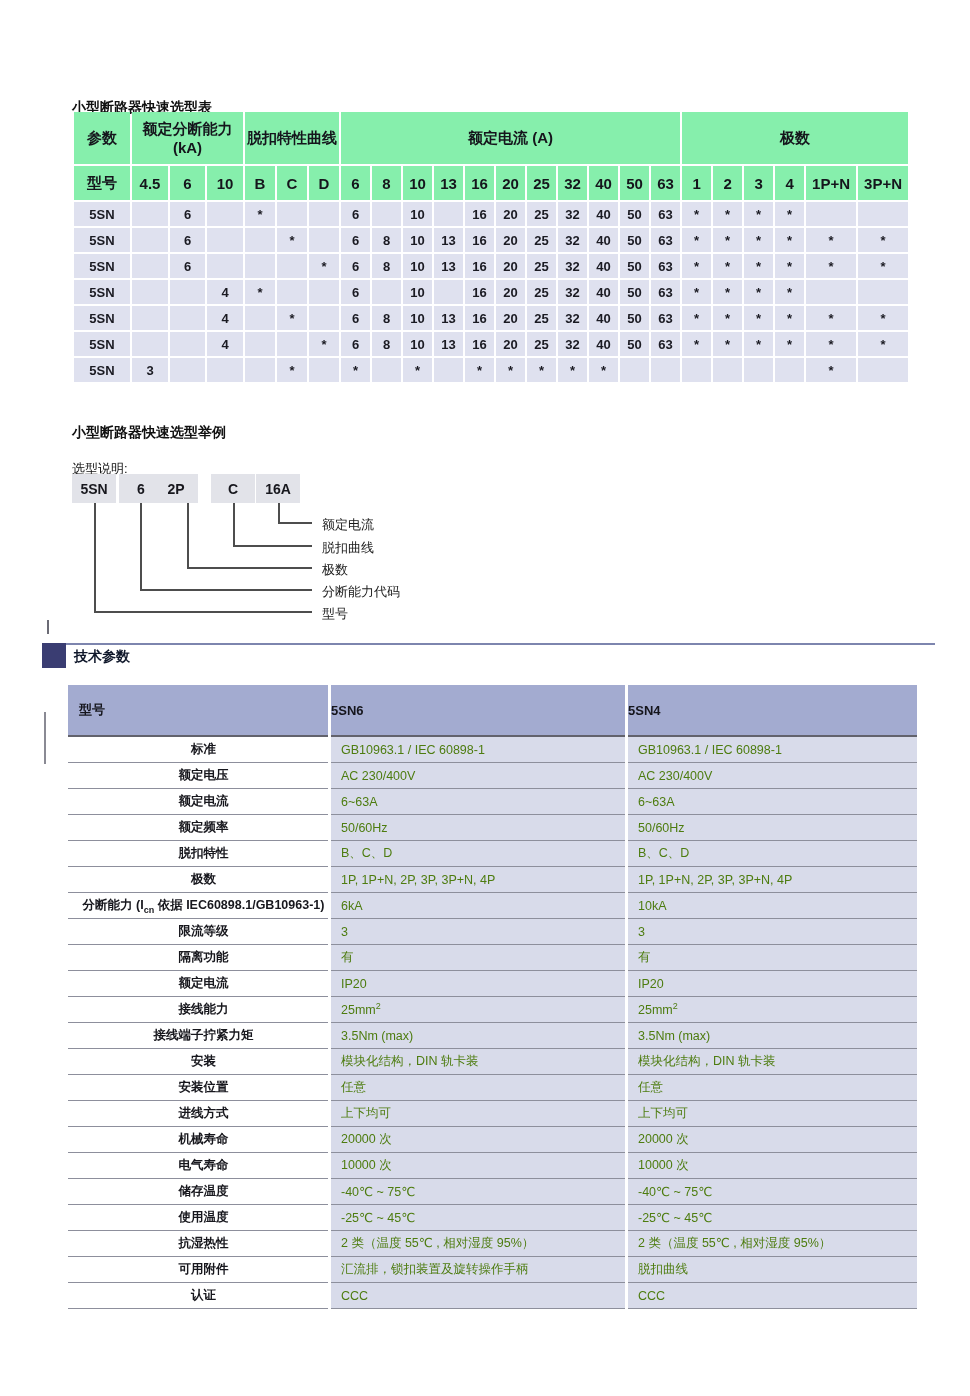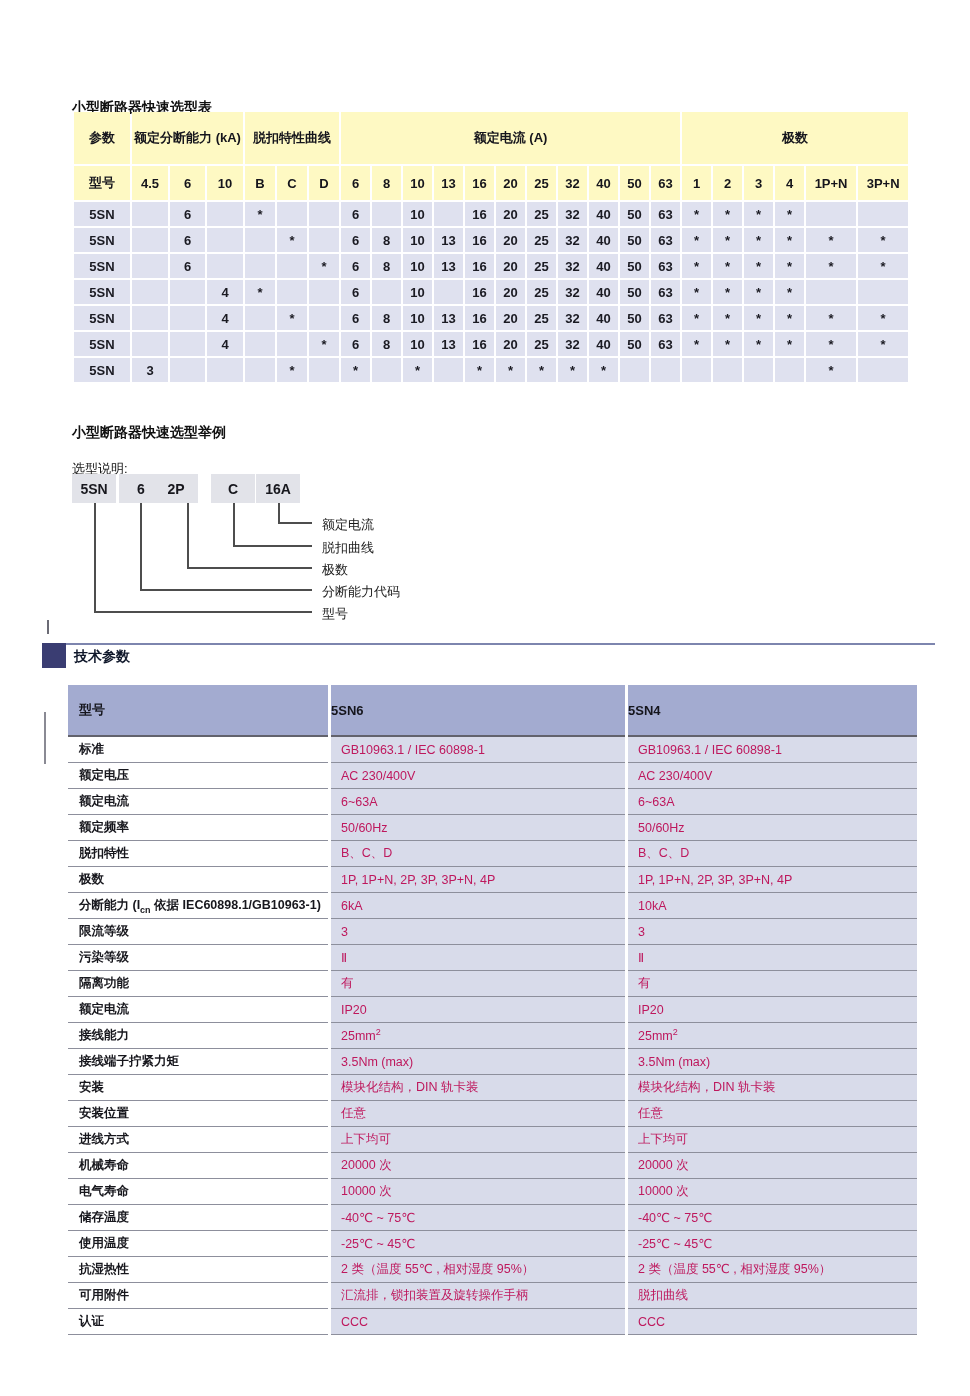--- a/index.html
+++ b/index.html
@@ -10,21 +10,21 @@
   
   .blk-title { position:absolute; left:72px; font-size:14px; font-weight:700; color:#111; }
   #t1-title { top:63px;margin-top:36px; }
   #t2-title { top:424px; }
   #note     { top:460px; font-weight:500; font-size:13px; }
 
   
   table.sel { position:absolute; left:72px; top:110px; width:838px;
               border-collapse:separate; border-spacing:2px; table-layout:fixed; }
   table.sel th, table.sel td { text-align:center; vertical-align:middle; overflow:hidden; }
-  table.sel th { background:#fef9c3; color:#15151c; font-size:13px; font-weight:700; }
+  table.sel th { background:#86efac; color:#15151c; font-size:15px; font-weight:700; }
   tr.gh th { height:52px; }
   tr.sh th { height:34px; }
   table.sel td { background:#dfe1ef; height:24px; font-size:13px; font-weight:700; color:#1a1a22; }
 
   
   .ebox { position:absolute; width:44px; height:29px; top:474px; background:#e2e3e9;
           display:flex; align-items:center; justify-content:center;
           font-size:14px; font-weight:700; color:#17171d; }
   .conn { position:absolute; border-left:2px solid #4d4d4d; border-bottom:2px solid #4d4d4d; }
   .dlabel { position:absolute; left:322px; font-size:13px; font-weight:500; color:#1a1a1a; }
@@ -38,22 +38,22 @@
 
   
   table.tech { position:absolute; left:65px; top:685px; width:855px;
                border-collapse:separate; border-spacing:3px 0; table-layout:fixed; }
   table.tech th { background:#a3abd0; height:52px; text-align:left; vertical-align:middle;
                   font-size:13px; font-weight:700; color:#15151c;
                   border-bottom:2px solid #62626c; padding-left:0; }
   table.tech th.lab { padding-left:11px; }
   table.tech td { height:26px; font-size:12.5px; vertical-align:middle;
                   border-bottom:1px solid #8d8f9c; padding-left:10px; }
-  table.tech td.lab { background:#ffffff; font-weight:700; color:#17171d; padding-left:11px; }
-  table.tech td.val { background:#d8dbea; font-weight:500; color:#be185d; }
+  table.tech td.lab { background:#ffffff; font-weight:700; color:#17171d; padding-left:11px;text-align:center; }
+  table.tech td.val { background:#d8dbea; font-weight:500; color:#4d7c0f; }
   table.tech sub { font-size:9px; }
   table.tech sup { font-size:9px; }
 </style>
 </head>
 <body>
 
 <div class="page">
 
   <div id="t1-title" class="blk-title">小型断路器快速选型表</div>
 
@@ -380,25 +380,20 @@
           <td class="lab">分断能力 (I<sub>cn</sub> 依据 IEC60898.1/GB10963-1)</td>
           <td class="val">6kA</td>
           <td class="val">10kA</td>
         </tr>
         <tr>
           <td class="lab">限流等级</td>
           <td class="val">3</td>
           <td class="val">3</td>
         </tr>
         <tr>
-          <td class="lab">污染等级</td>
-          <td class="val">Ⅱ</td>
-          <td class="val">Ⅱ</td>
-        </tr>
-        <tr>
           <td class="lab">隔离功能</td>
           <td class="val">有</td>
           <td class="val">有</td>
         </tr>
         <tr>
           <td class="lab">额定电流</td>
           <td class="val">IP20</td>
           <td class="val">IP20</td>
         </tr>
         <tr>

